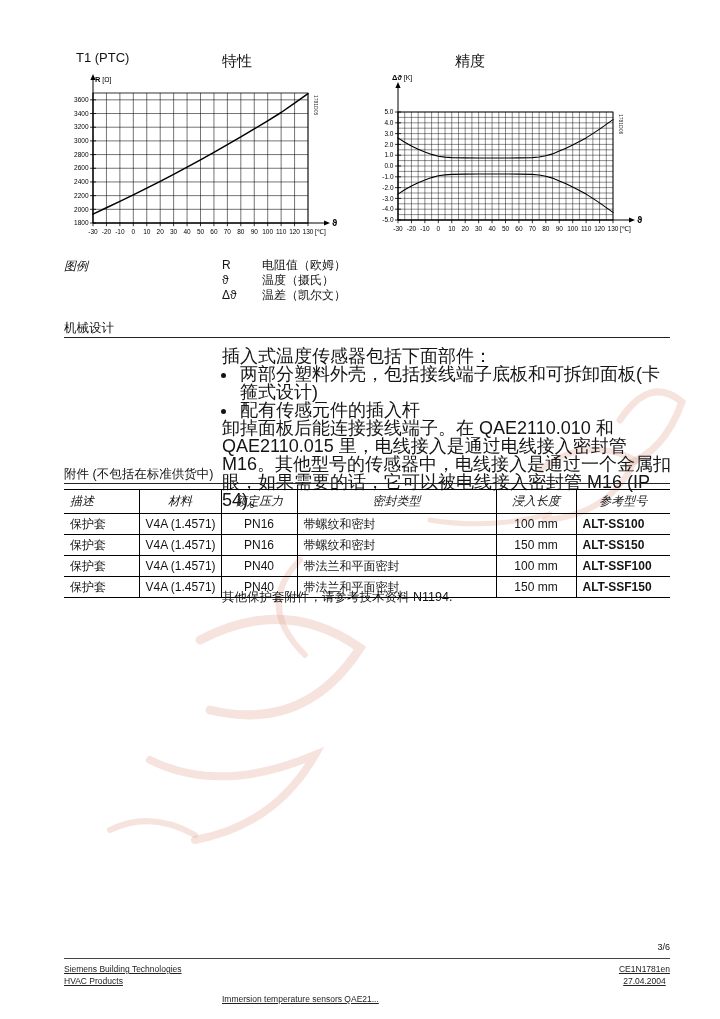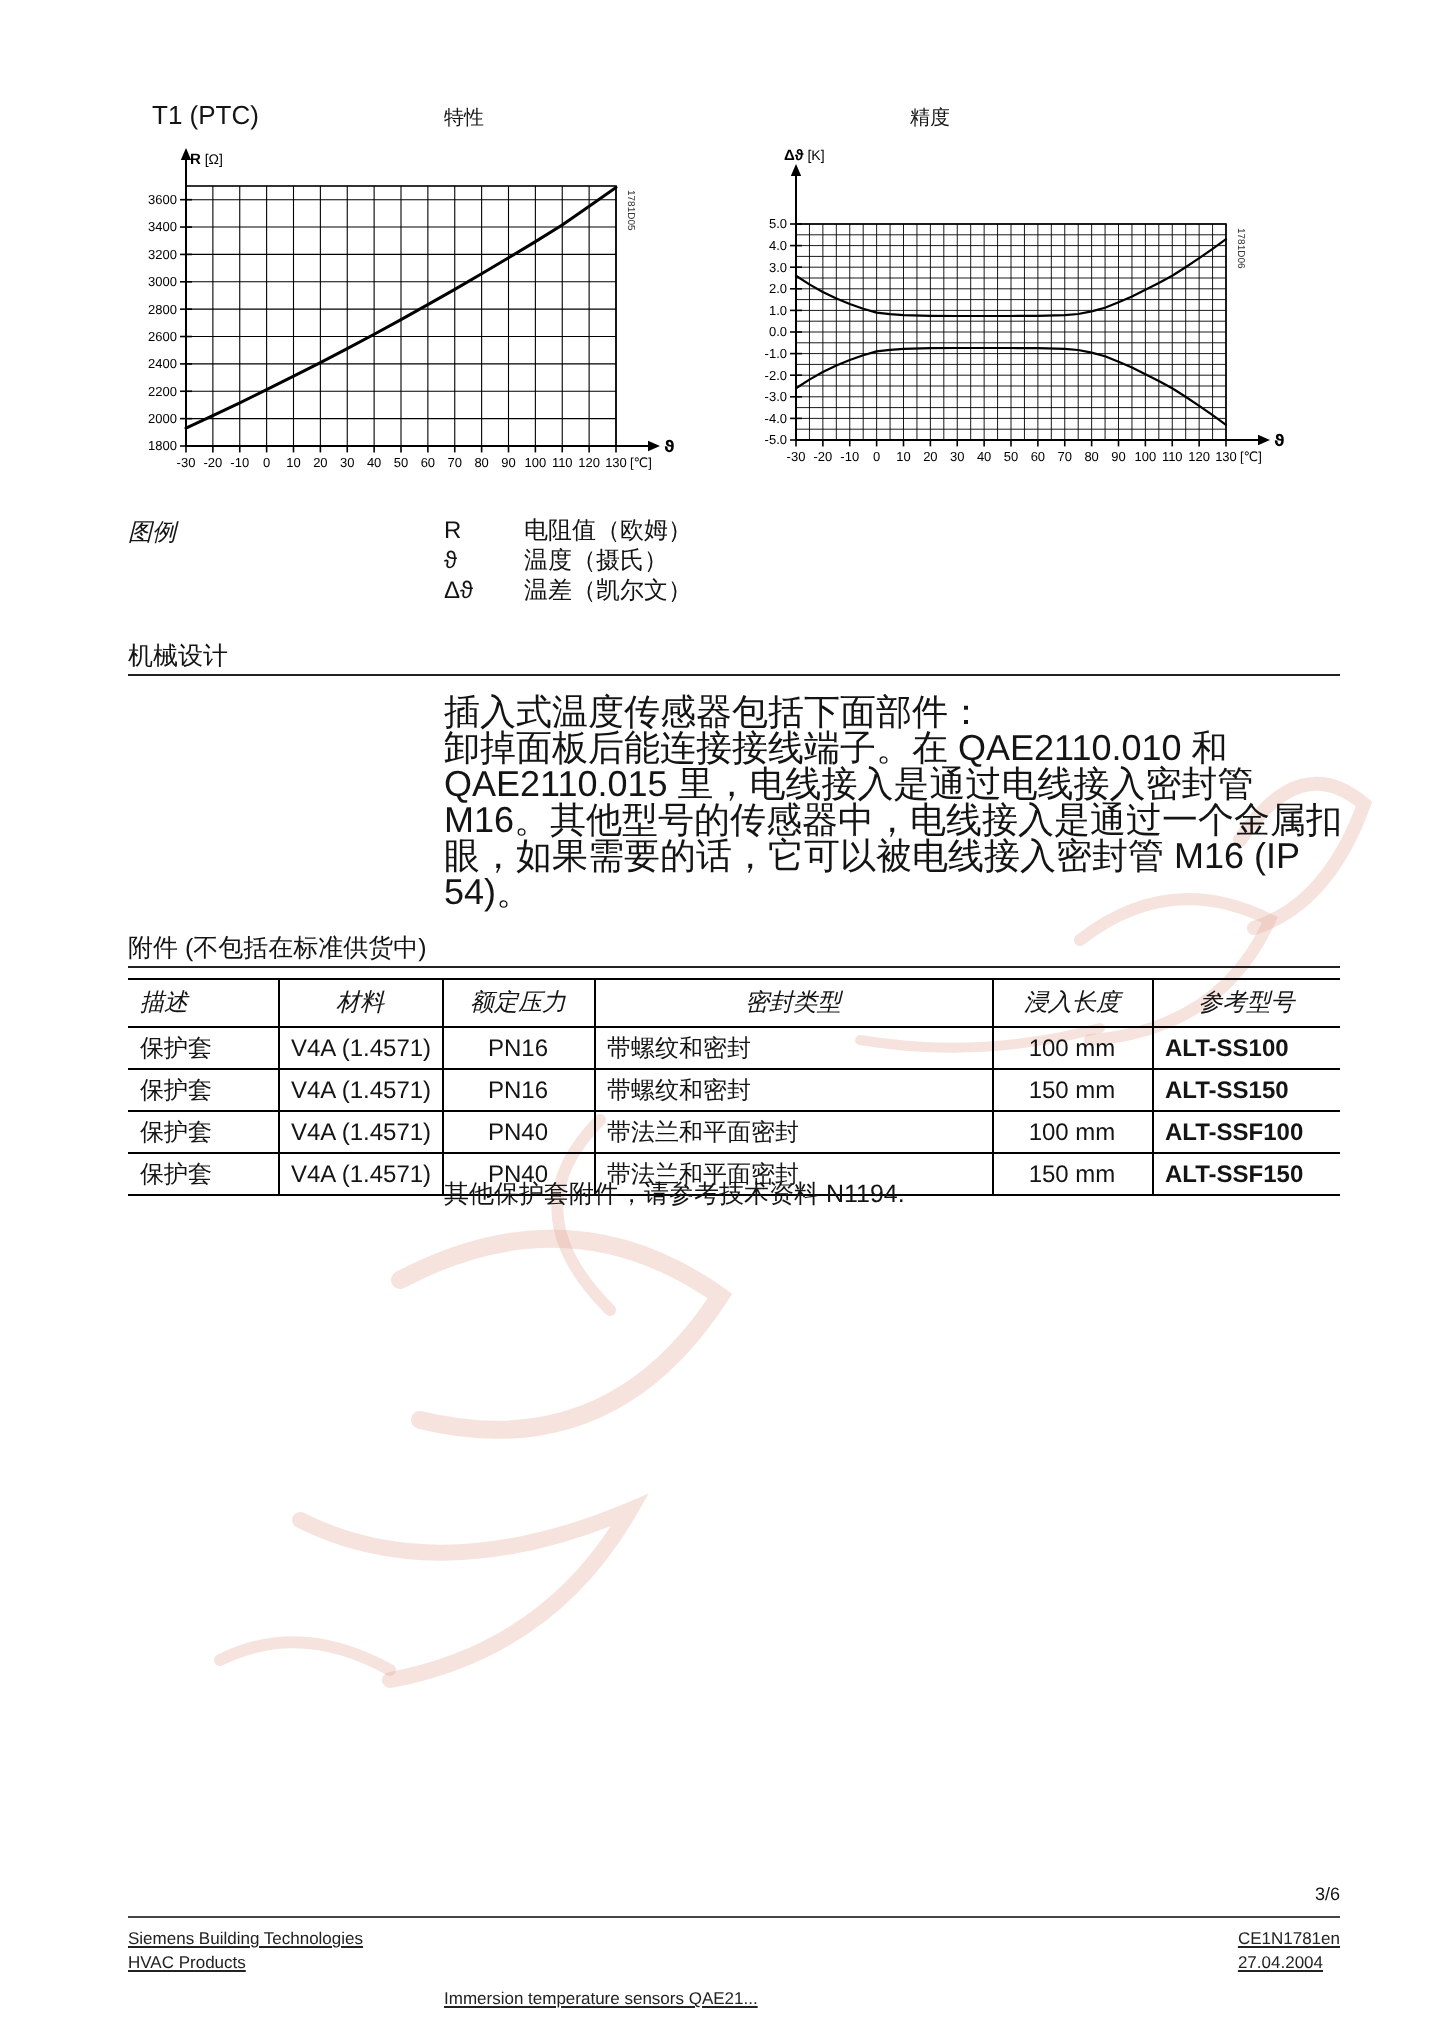--- a/index.html
+++ b/index.html
@@ -1,21 +1,21 @@
 <!DOCTYPE html>
 <html><head>
 <meta charset="utf-8">
 <style>
   html,body{margin:0;padding:0;background:#ffffff;}
   .page{position:relative;width:720px;height:1019px;background:#fff;overflow:hidden;
         font-family:"Liberation Sans","DejaVu Sans",sans-serif;color:#141414;}
   .abs{position:absolute;}
   
   .sensor{left:76px;top:50px;font-size:13px;}
-  .chart-title{font-size:10px;}
+  .chart-title{font-size:15px;}
   .sec-head{left:64px;font-size:12.5px;font-weight:normal;}
   .rule{left:64px;width:606px;border-top:1px solid #222;height:0;}
   .content-col{left:222px;width:450px;font-size:18px;line-height:18px;}
   .legend-head{left:64px;top:258px;font-size:12px;font-style:italic;}
   .legend{left:222px;top:258px;font-size:12px;line-height:15px;}
   .legend-row{display:flex;}
   .legend-sym{width:40px;}
   ul.bullets{margin:0;padding-left:16px;}
   ul.bullets li{padding-left:2px;}
   
@@ -25,21 +25,21 @@
   .acc-table th,.acc-table td{padding:1px 6px;border-bottom:1px solid #000;white-space:nowrap;overflow:hidden;}
   .acc-table th:not(:last-child),.acc-table td:not(:last-child){border-right:1px solid #000;}
   .acc-table{border-top:1.5px solid #000;border-bottom:1.5px solid #000;}
   .al{text-align:left}.ac{text-align:center}
   .ref-col{font-weight:bold;}
   .note{font-size:12.5px;}
   
   .pageno{font-size:9px;}
   .footer-rule{border-top:1px solid #444;}
   .foot{font-size:8.5px;line-height:12px;color:#222;text-decoration:underline;}
-  .foot-right{text-align:left;}
+  .foot-right{text-align:center;}
   
   svg{position:absolute;overflow:visible;}
   .grid{stroke:#000;stroke-width:0.55;}
   #chart2 .grid{stroke-width:0.45;}
   .gridborder{fill:none;stroke:#000;stroke-width:0.8;}
   .axis{stroke:#000;stroke-width:1;}
   .arrow{fill:#000;}
   .tick-mark{stroke:#000;stroke-width:0.8;}
   .tick-label{font:6.5px "Liberation Sans","DejaVu Sans",sans-serif;fill:#000;}
   .axis-label{font:7px "Liberation Sans","DejaVu Sans",sans-serif;fill:#000;}
@@ -300,20 +300,24 @@
       <div class="legend-row">
         <span class="legend-sym">Δϑ</span>
         <span>温差（凯尔文）</span>
       </div>
     </div>
 
   <div class="abs sec-head" style="top:320px">机械设计</div>
   <div class="abs rule" style="top:337px"></div>
   <div class="abs content-col" style="top:347px">
     <div>插入式温度传感器包括下面部件：</div>
+    <ul class="bullets" id="mech-bullets">
+        <li>两部分塑料外壳，包括接线端子底板和可拆卸面板(卡箍式设计)</li>
+        <li>配有传感元件的插入杆</li>
+      </ul>
     <div>卸掉面板后能连接接线端子。在 QAE2110.010 和 QAE2110.015 里，电线接入是通过电线接入密封管 M16。其他型号的传感器中，电线接入是通过一个金属扣眼，如果需要的话，它可以被电线接入密封管 M16 (IP 54)。</div>
   </div>
 
   <div class="abs sec-head" style="top:466px">附件 (不包括在标准供货中)</div>
   <div class="abs rule" style="top:483px"></div>
   <table class="abs acc-table" style="left:64px;top:489px" id="acc-table">
     <colgroup>
       <col style="width:75px">
         <col style="width:82px">
         <col style="width:76px">

